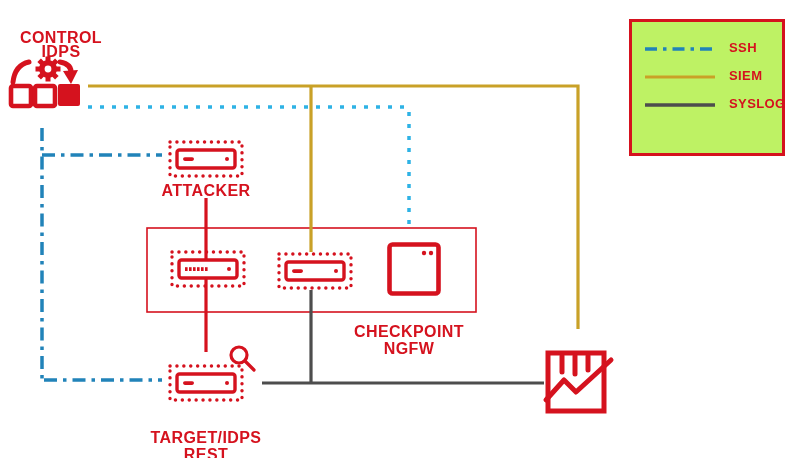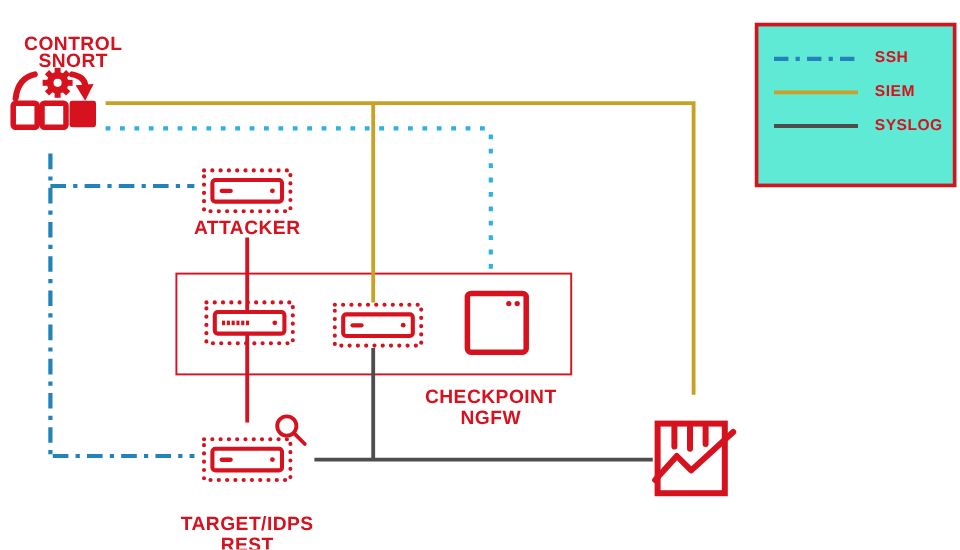--- a/index.html
+++ b/index.html
@@ -17,22 +17,22 @@
   .s-gray{stroke:var(--syslog-gray);}
   .s-ssh{stroke:var(--ssh-blue);}
   .s-rdp{stroke:var(--rdp-cyan);}
   .f-none{fill:none;} .f-white{fill:#fff;}
 
   .node-label{position:absolute;transform:translateX(-50%);text-align:center;
     color:var(--red);font-weight:bold;font-size:16px;line-height:17px;
     letter-spacing:.4px;white-space:nowrap;}
   .node-label.small{font-size:16px;line-height:13.5px;}
 
-  .legend{position:absolute;left:629px;top:19px;width:168px;height:137px;
-    border:3px solid var(--red);background:#5eead4;text-align:center;}
+  .legend{position:absolute;left:629px;top:19px;width:156px;height:137px;
+    border:3px solid var(--red);background:#bef264;text-align:center;}
   .legend-row{position:absolute;left:0;width:100%;height:20px;}
   .legend-row svg{position:absolute;left:12px;top:7px;}
   .legend-label{position:absolute;left:97px;top:1px;color:var(--red);
     font-weight:bold;font-size:13px;letter-spacing:.4px;}
 </style>
 </head>
 <body>
 
 <div class="stage">
 
@@ -128,21 +128,21 @@
       <rect x="6" y="6" width="56" height="58" class="s-red f-white" stroke-width="5"></rect>
       <path d="M20 9 V25" class="s-red f-none" stroke-width="5" stroke-linecap="round"></path>
       <path d="M33 9 V27" class="s-red f-none" stroke-width="5" stroke-linecap="round"></path>
       <path d="M46 9 V23" class="s-red f-none" stroke-width="5" stroke-linecap="round"></path>
       <path d="M4 53 L22 33 L34 45 L69 13" class="s-red f-none" stroke-width="5" stroke-linecap="round" stroke-linejoin="round"></path>
     </g>
   </svg>
 
   <div class="node-label small" style="left:61px;top:31px;">
     <div>CONTROL</div>
-    <div>SNORT</div>
+    <div>IDPS</div>
   </div>
 
   <div class="node-label" style="left:206px;top:182px;">
     <div>ATTACKER</div>
   </div>
 
   <div class="node-label" style="left:409px;top:323px;">
     <div>CHECKPOINT</div>
     <div>NGFW</div>
   </div>

